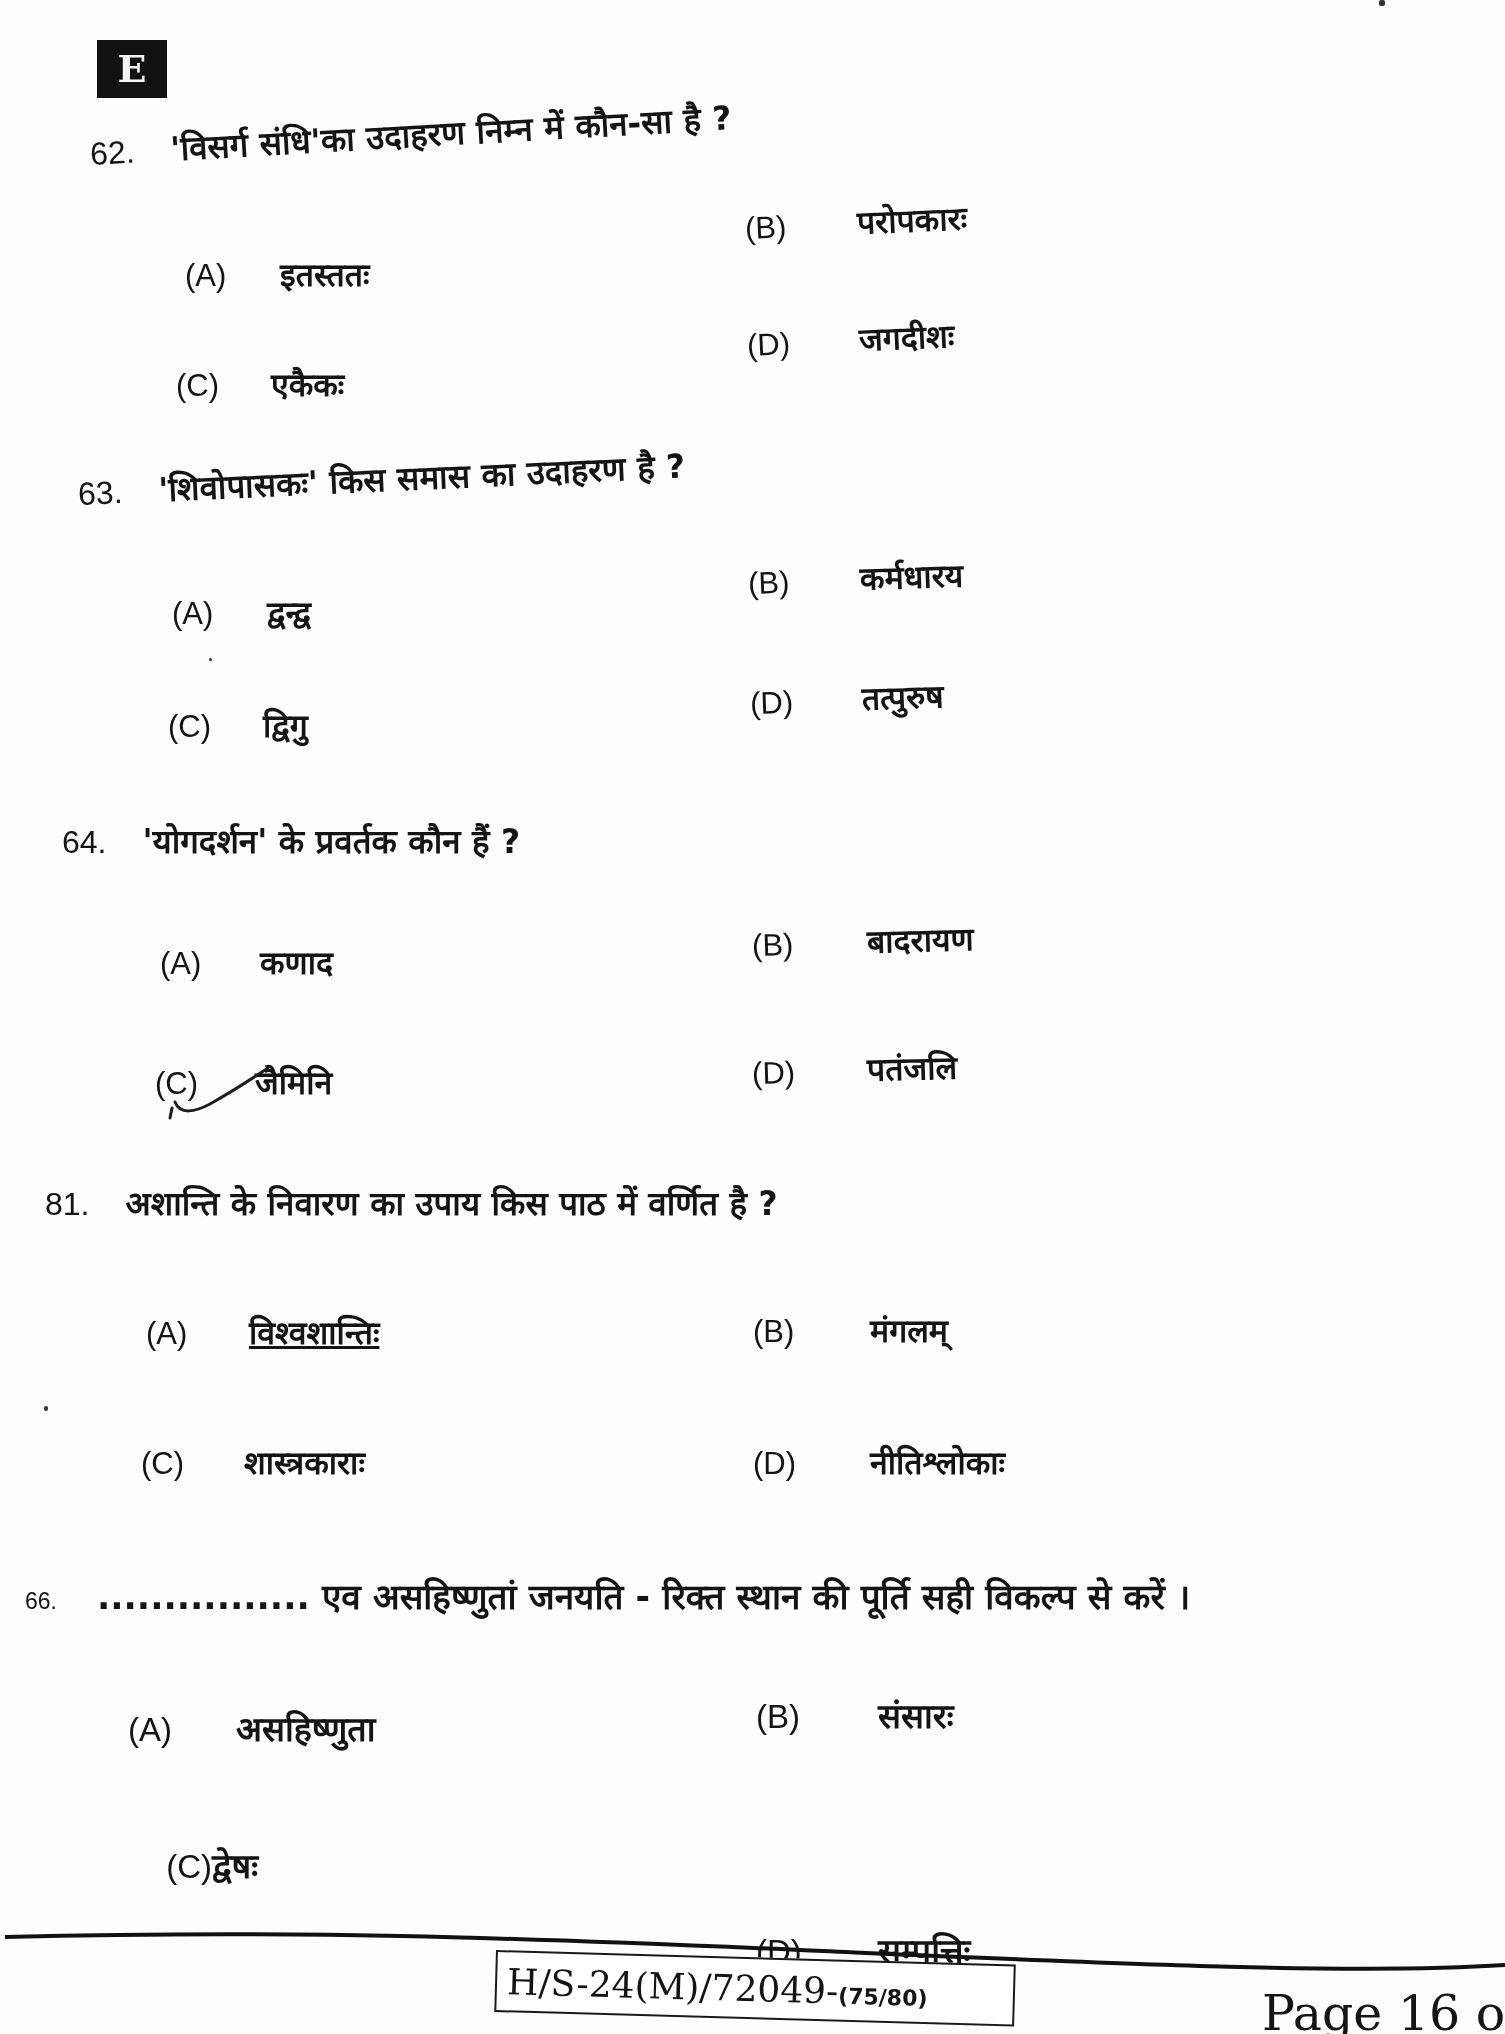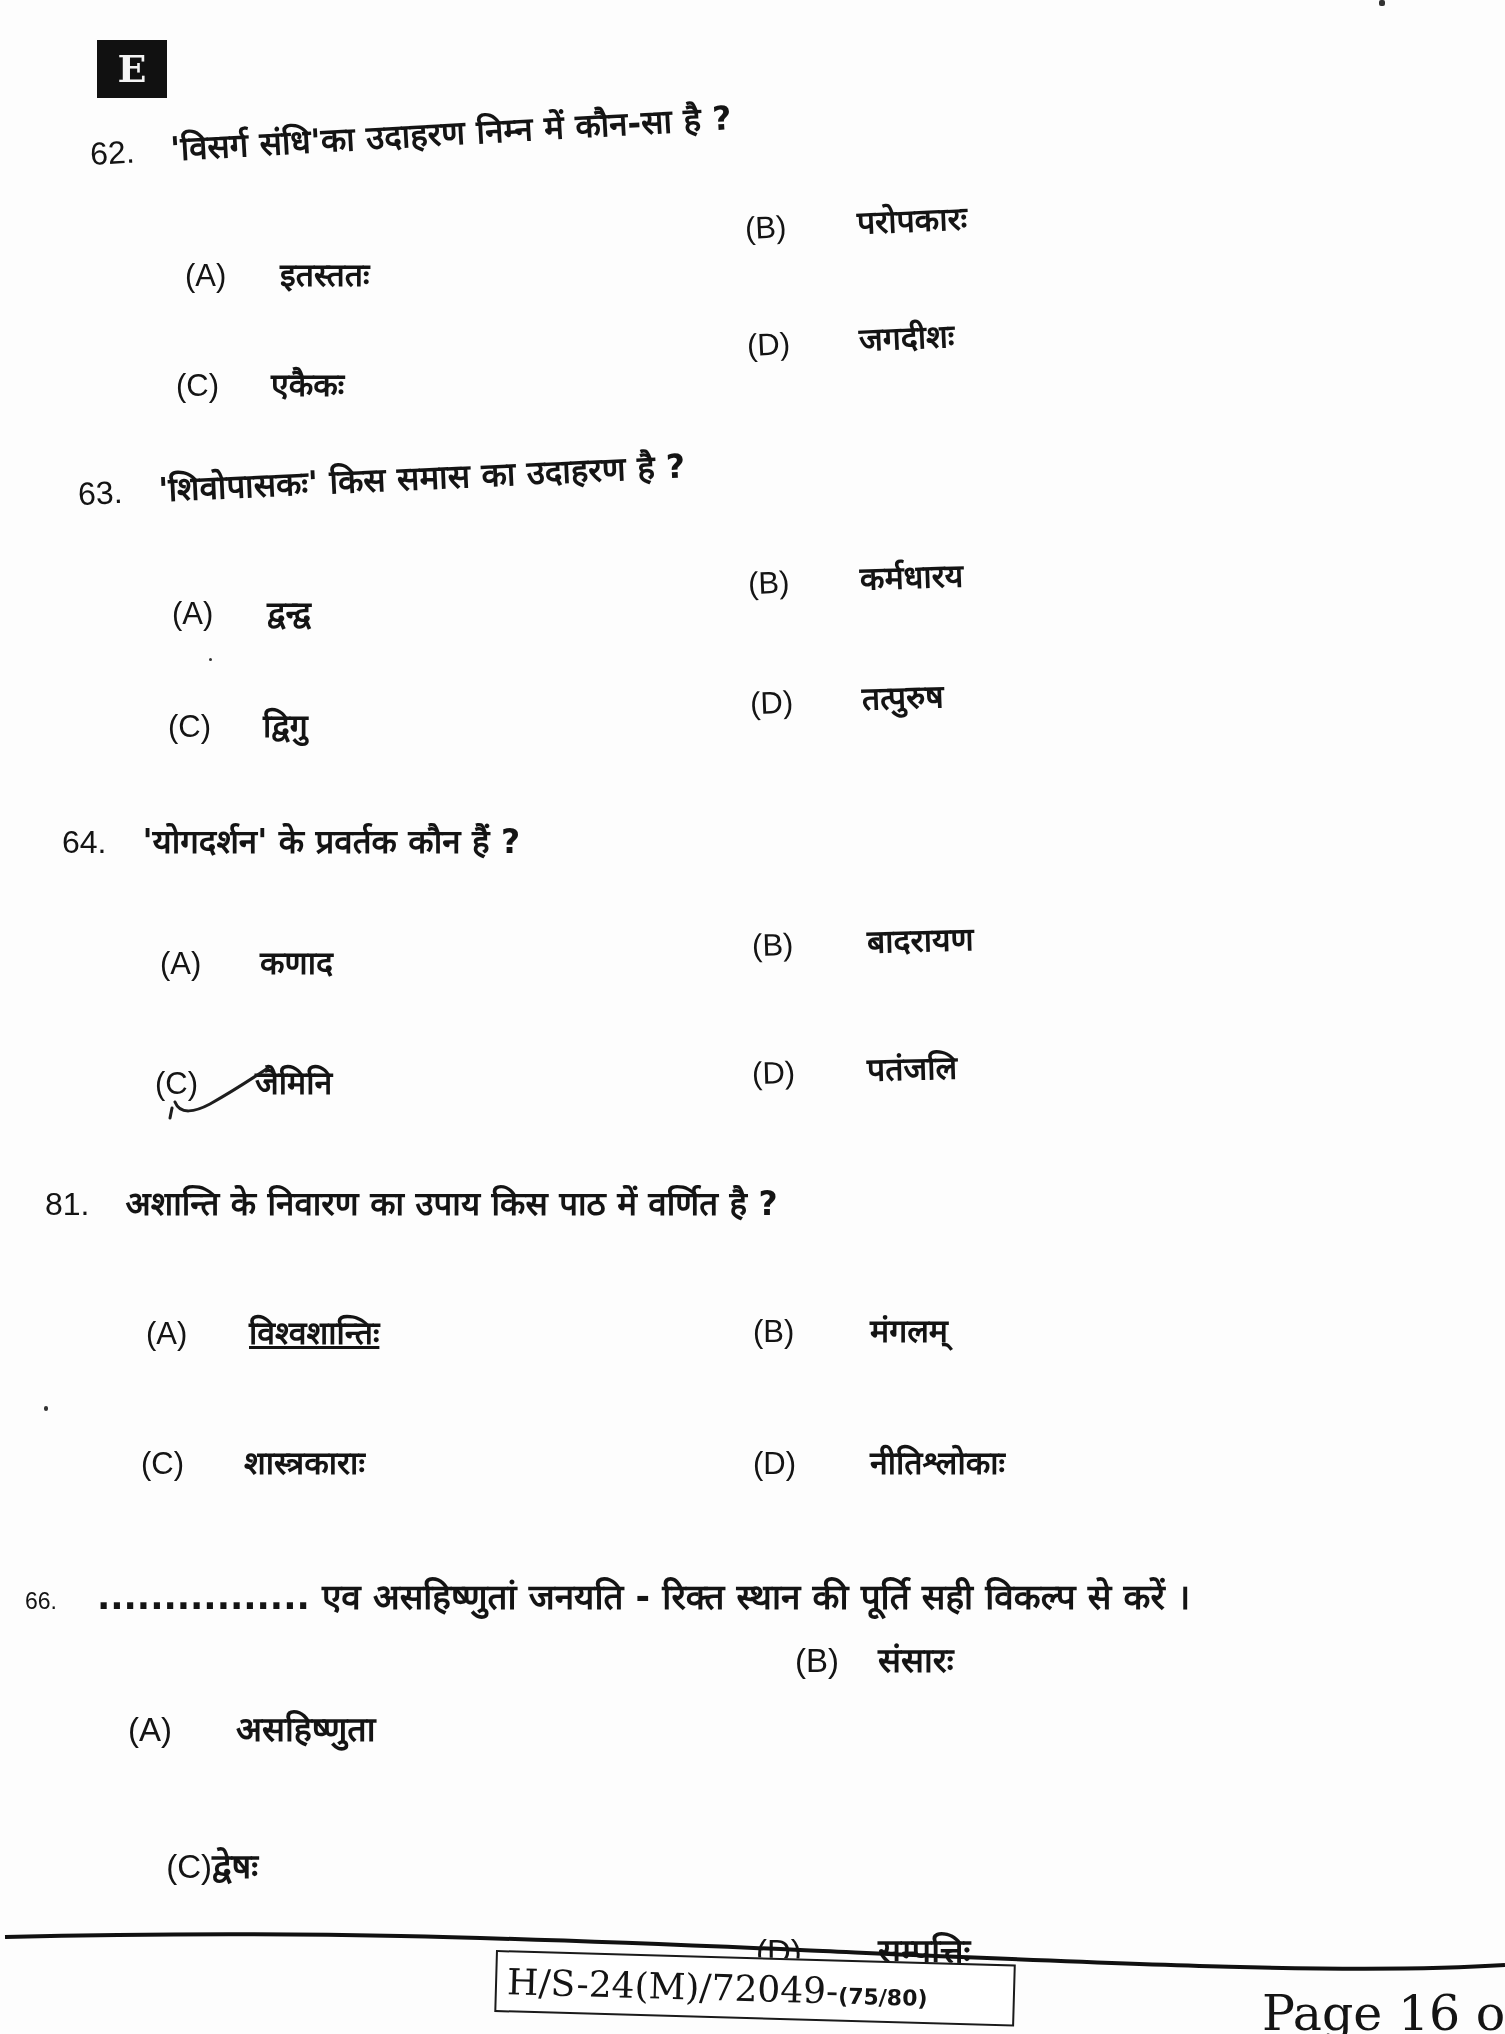--- a/index.html
+++ b/index.html
@@ -197,21 +197,21 @@
   </div>
 </div>
 
 <div class="question">
   <div class="q-line" style="left:25px; top:1572px; font-size:35px;">
     <span class="q-num" style="font-size:23px; margin-right:40px;">66.</span><span>................ एव असहिष्णुतां जनयति - रिक्त स्थान की पूर्ति सही विकल्प से करें ।</span>
   </div>
   <div class="opt" style="left:128px; top:1705px; font-size:34px;">
     <span class="opt-key" style="width:108px; font-size:33px;">(A)</span><span>असहिष्णुता</span>
   </div>
-  <div class="opt" style="left:756px; top:1636px; font-size:34px;text-align:center;">
+  <div class="opt" style="left:756px; top:1692px; font-size:34px;">
     <span class="opt-key" style="width:122px; font-size:33px;">(B)</span><span>संसारः</span>
   </div>
   <div class="opt" style="left:122px; top:1842px; font-size:34px;text-align:right;">
     <span class="opt-key" style="width:90px; font-size:33px;">(C)</span><span>द्वेषः</span>
   </div>
   <div class="opt" style="left:756px; top:1927px; font-size:34px;">
     <span class="opt-key" style="width:122px; font-size:33px;">(D)</span><span>सम्पत्तिः</span>
   </div>
 </div>
 

